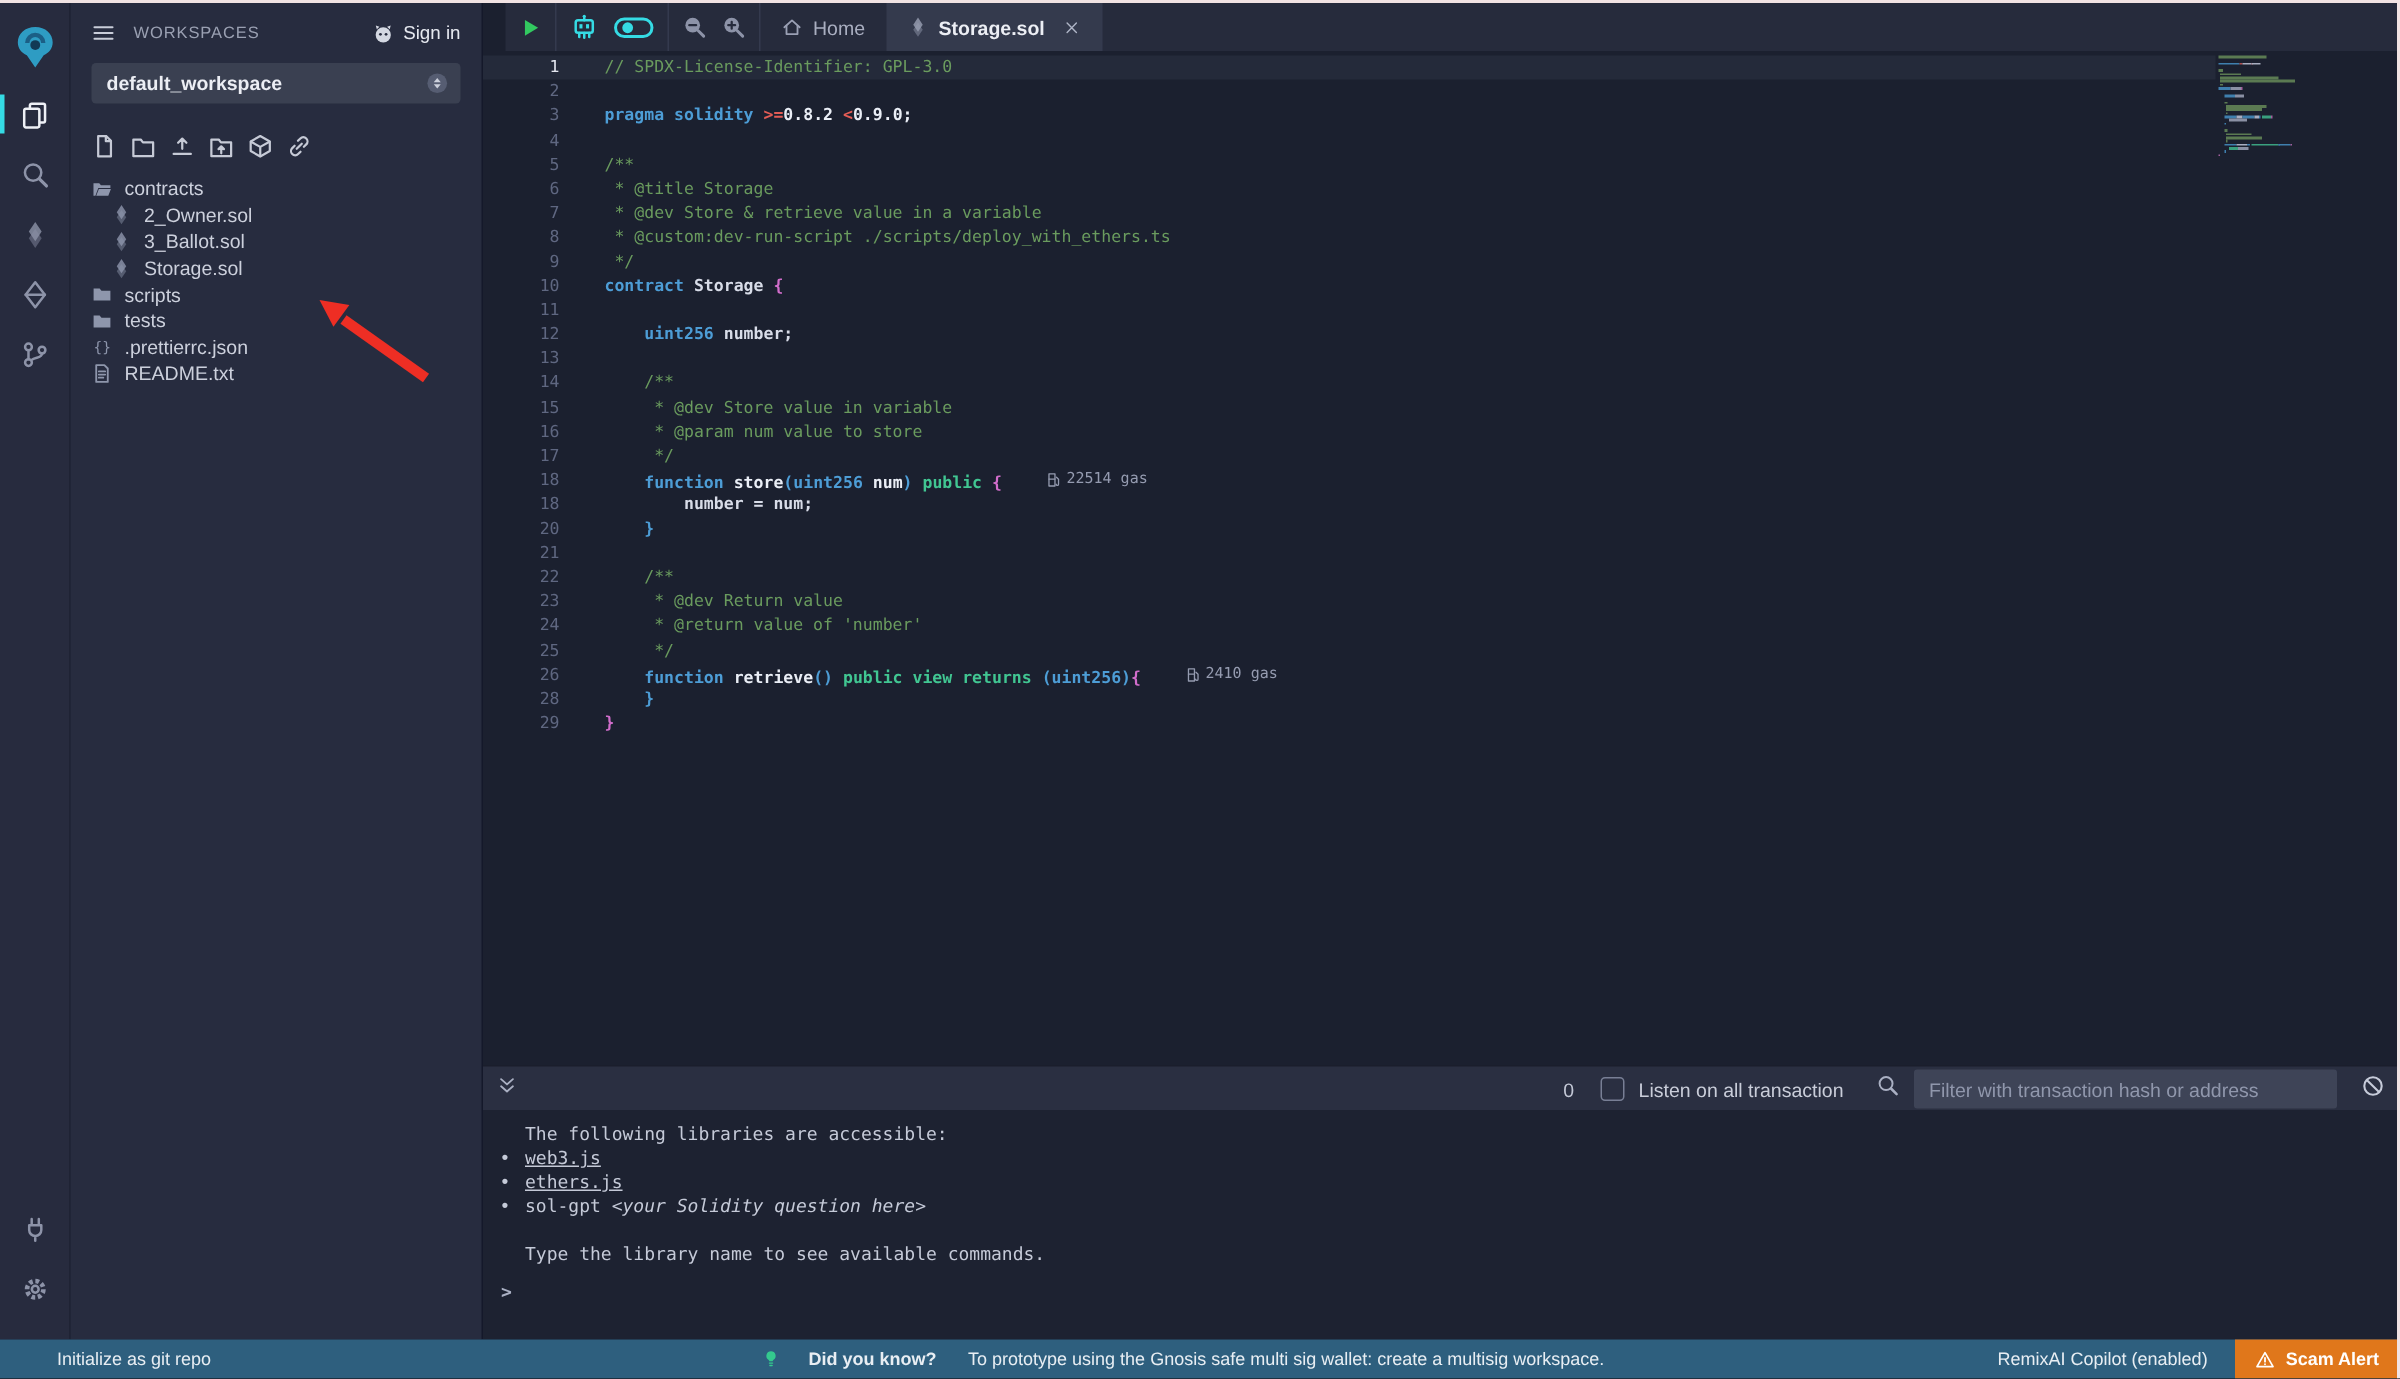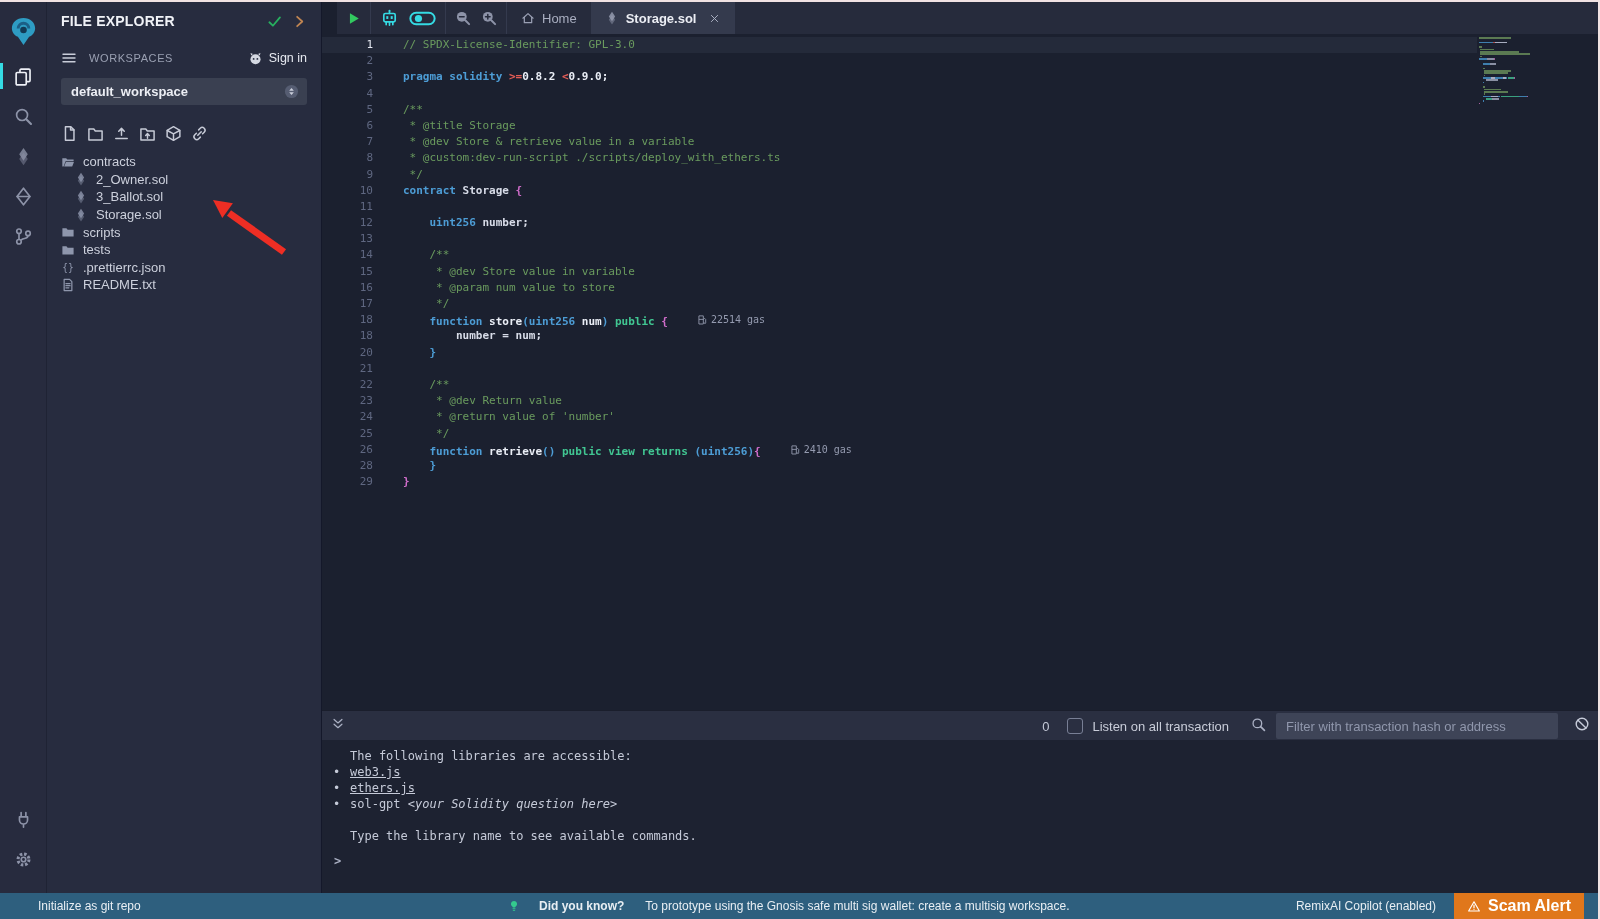--- a/index.html
+++ b/index.html
@@ -105,24 +105,24 @@
   .t-em{font-style:italic;}
   .prompt{padding:9px 0 0 13px;color:#aab0c3;font-weight:bold;}
 
   
   .status-bar{position:absolute;left:0;bottom:0;width:1600px;height:26px;background:var(--statusbg);
     display:flex;align-items:center;font-size:12px;color:#e8eef3;z-index:50;}
   .sb-left{position:absolute;left:38px;cursor:pointer;}
   .sb-tip{position:absolute;left:508px;display:flex;align-items:center;gap:19px;}
   .sb-tip .ic{width:12px;height:14px;color:#34c98e;}
   .sb-tip b{font-weight:bold;margin-right:2px;}
-  .sb-right{position:absolute;right:16px;height:100%;display:flex;align-items:center;}
+  .sb-right{position:absolute;right:1px;height:100%;display:flex;align-items:center;}
   .copilot{margin-right:18px;cursor:pointer;}
   .scam{height:100%;display:flex;align-items:center;gap:7px;background:var(--scam);border:none;color:#fff;
-    font-size:16px;font-weight:bold;padding:0 13px;cursor:pointer;font-family:"Liberation Sans",sans-serif;}
+    font-size:12px;font-weight:bold;padding:0 13px;cursor:pointer;font-family:"Liberation Sans",sans-serif;}
   .scam .ic{width:14px;height:13px;color:#fff;}
 </style>
 </head>
 <body>
 
 <div class="screen">
   <div class="edge-top"></div>
   <div class="edge-right"></div>
 
   <nav class="activity-bar">
@@ -192,33 +192,20 @@
             <svg viewBox="0 0 16 16" fill="none" stroke="currentColor">
               <circle cx="8" cy="8" r="4.6" stroke-width="2.6" stroke-dasharray="2.1 1.5"></circle>
               <circle cx="8" cy="8" r="1.9" stroke-width="1.4"></circle>
             </svg>
           </span>
         </div>
       </div>
   </nav>
 
   <aside class="side-panel">
-    <div class="panel-header">
-      <span class="panel-title">FILE EXPLORER</span>
-      <span class="ic" id="hdr-check">
-          <svg viewBox="0 0 16 16" fill="none" stroke="#27b05f" stroke-width="1.9" stroke-linecap="round" stroke-linejoin="round">
-            <path d="M2.5 8.8l3.8 3.7L13.8 3.6"></path>
-          </svg>
-        </span>
-      <span class="ic" id="hdr-chev">
-          <svg viewBox="0 0 16 16" fill="none" stroke="#c08552" stroke-width="1.9" stroke-linecap="round" stroke-linejoin="round">
-            <path d="M5.5 3 11 8l-5.5 5"></path>
-          </svg>
-        </span>
-    </div>
     <div class="ws-row">
       <span class="ic burger" id="ws-burger">
           <svg viewBox="0 0 16 16" fill="none" stroke="currentColor" stroke-width="1.4" stroke-linecap="round" stroke-linejoin="round">
             <path d="M2 4.2h12M2 8h12M2 11.8h12"></path>
           </svg>
         </span>
       <span class="ws-label">WORKSPACES</span>
       <span class="signin">
         <span class="ic" id="gh-ic">
             <svg viewBox="0 0 16 16">

